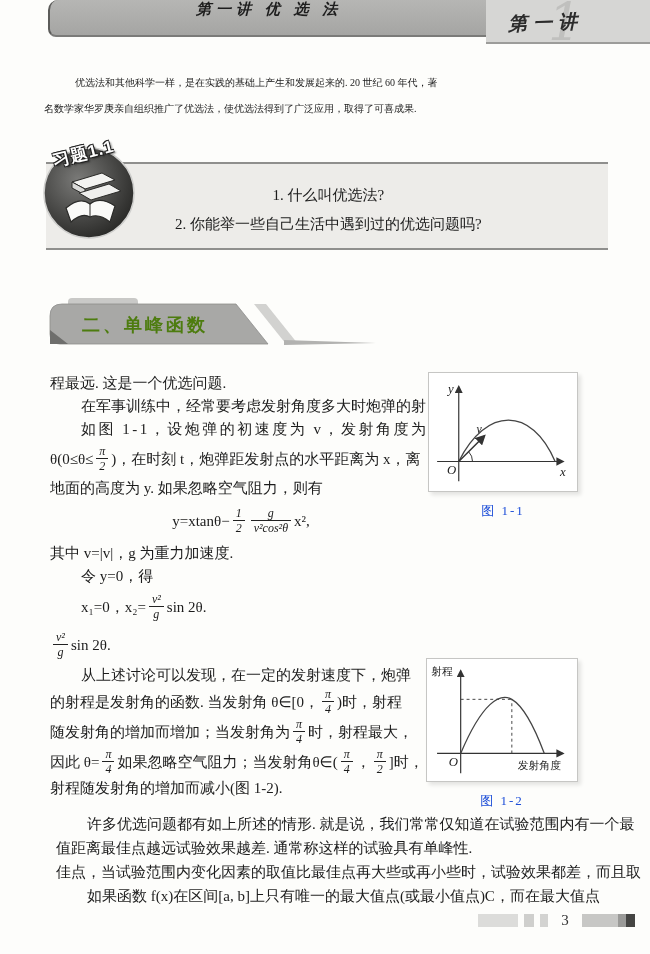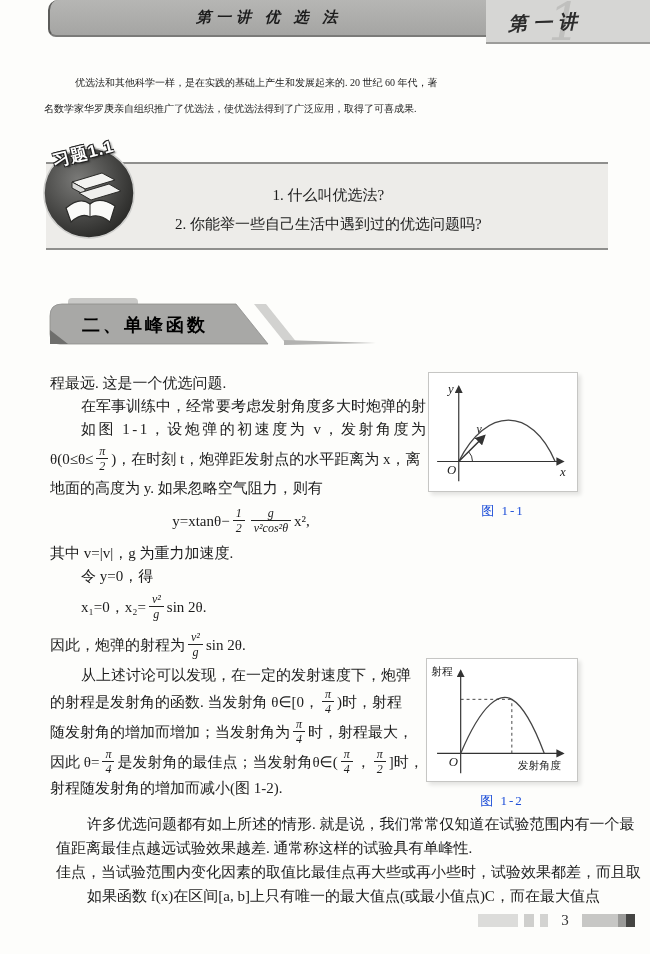--- a/index.html
+++ b/index.html
@@ -3,21 +3,21 @@
 <meta charset="utf-8">
 <style>
   * { margin:0; padding:0; box-sizing:border-box; }
   body { width:650px; height:954px; background:#ffffff; font-family:"Liberation Serif", serif; }
   .page { position:relative; width:650px; height:954px; background:#fdfdfb; color:#1c1c1c; overflow:hidden; }
 
   
   .header-band { position:absolute; left:48px; top:0; width:440px; height:37px;
     background:linear-gradient(#b6b6b4,#a5a5a3); border-radius:10px 0 0 8px;
     border-left:2px solid #5c5c5a; border-bottom:2px solid #7b7b79;
-    display:flex; align-items:center; justify-content:center; }
+    display:flex; align-items:flex-start; justify-content:center; }
   .header-title { font-style:italic; font-weight:bold; font-size:15px; letter-spacing:5px; color:#1d1d1d; }
   .chapter-tab { position:absolute; left:486px; top:0; width:164px; height:44px;
     background:#d6d6d4; border-bottom:2px solid #9c9c9a; }
   .chapter-numeral { position:absolute; left:62px; top:-8px; font-size:52px; font-style:italic;
     color:#c0c0be; font-family:"DejaVu Serif", serif; }
   .chapter-script { position:absolute; left:22px; top:10px; font-size:19px; color:#2b2b2b;
     letter-spacing:6px; font-weight:bold; transform:rotate(-2deg); font-style:italic; }
 
   
   .intro { position:absolute; left:44px; top:70px; width:572px; font-size:10px; }
@@ -31,21 +31,21 @@
   .exlabel { position:absolute; left:52px; top:142px; transform:rotate(-14deg);
     font-family:"Liberation Sans", sans-serif; font-weight:bold; font-size:17px; color:#ffffff;
     letter-spacing:1px;
     text-shadow:-1px -1px 0 #222,1px -1px 0 #222,-1px 1px 0 #222,1px 1px 0 #222, 2px 2px 2px rgba(0,0,0,.5); }
   .exq { position:absolute; left:175px; top:181px; font-size:15px;text-align:center; }
   .exq .ln { height:29px; line-height:29px; white-space:nowrap; }
 
   
   .secban { position:absolute; left:38px; top:298px; width:340px; height:56px; }
   .sectitle { position:absolute; left:82px; top:313px; font-family:"Liberation Sans", sans-serif;
-    font-weight:bold; font-size:18px; letter-spacing:3px; color:#000000; }
+    font-weight:bold; font-size:18px; letter-spacing:3px; color:#4d7c0f; }
 
   
   .col { position:absolute; left:50px; top:372px; width:382px; font-size:15px; }
   .tl { height:23px; line-height:23px; white-space:nowrap; }
   .tl.sp { letter-spacing:2.5px; }
   .fl { display:flex; align-items:center; white-space:nowrap; }
   .fl.h36 { height:36px; } .fl.h42 { height:42px; } .fl.h38 { height:38px; } .fl.h30 { height:30px; }
   .fl.center { justify-content:center; }
   .frac { display:inline-block; text-align:center; font-style:italic; margin:0 3px; }
   .frac .num { display:block; font-size:12px; line-height:13px; padding:0 3px; }
@@ -153,21 +153,20 @@
     <div class="tl ind">令 y=0，得</div>
     <div class="fl h38" style="padding-left:31px;">
       <span>x₁=0，x₂=</span>
       <span class="frac">
         <span class="num">v²</span>
         <span class="den">g</span>
       </span>
       <span>sin 2θ.</span>
     </div>
     <div class="fl h38">
-      <span>因此，炮弹的射程为</span>
       <span class="frac">
         <span class="num">v²</span>
         <span class="den">g</span>
       </span>
       <span>sin 2θ.</span>
     </div>
     <div class="tl ind">从上述讨论可以发现，在一定的发射速度下，炮弹</div>
     <div class="fl h30">
       <span>的射程是发射角的函数. 当发射角 θ∈[0，</span>
       <span class="frac">
@@ -183,21 +182,21 @@
         <span class="den">4</span>
       </span>
       <span>时，射程最大，</span>
     </div>
     <div class="fl h30">
       <span>因此 θ=</span>
       <span class="frac">
         <span class="num">π</span>
         <span class="den">4</span>
       </span>
-      <span>是发射角的最佳点；当发射角θ∈(</span>
+      <span>如果忽略空气阻力；当发射角θ∈(</span>
       <span class="frac">
         <span class="num">π</span>
         <span class="den">4</span>
       </span>
       <span>，</span>
       <span class="frac">
         <span class="num">π</span>
         <span class="den">2</span>
       </span>
       <span>]时，</span>

